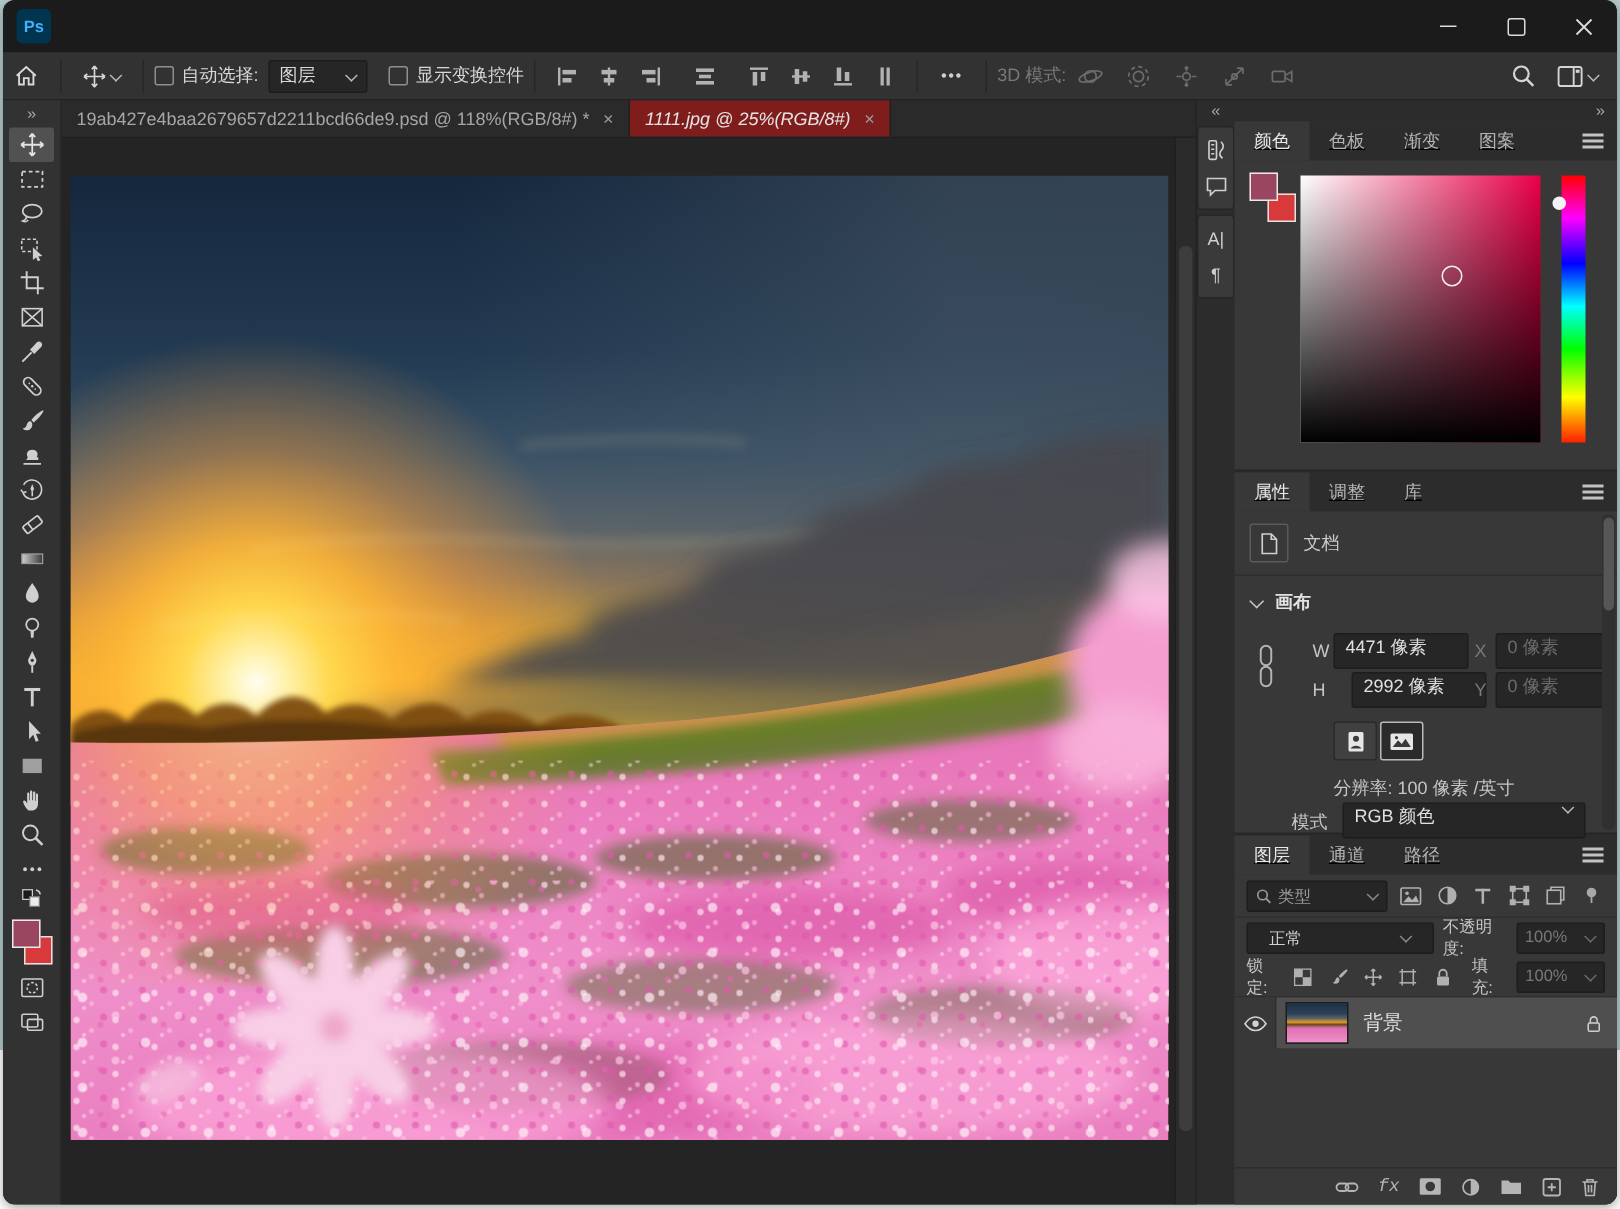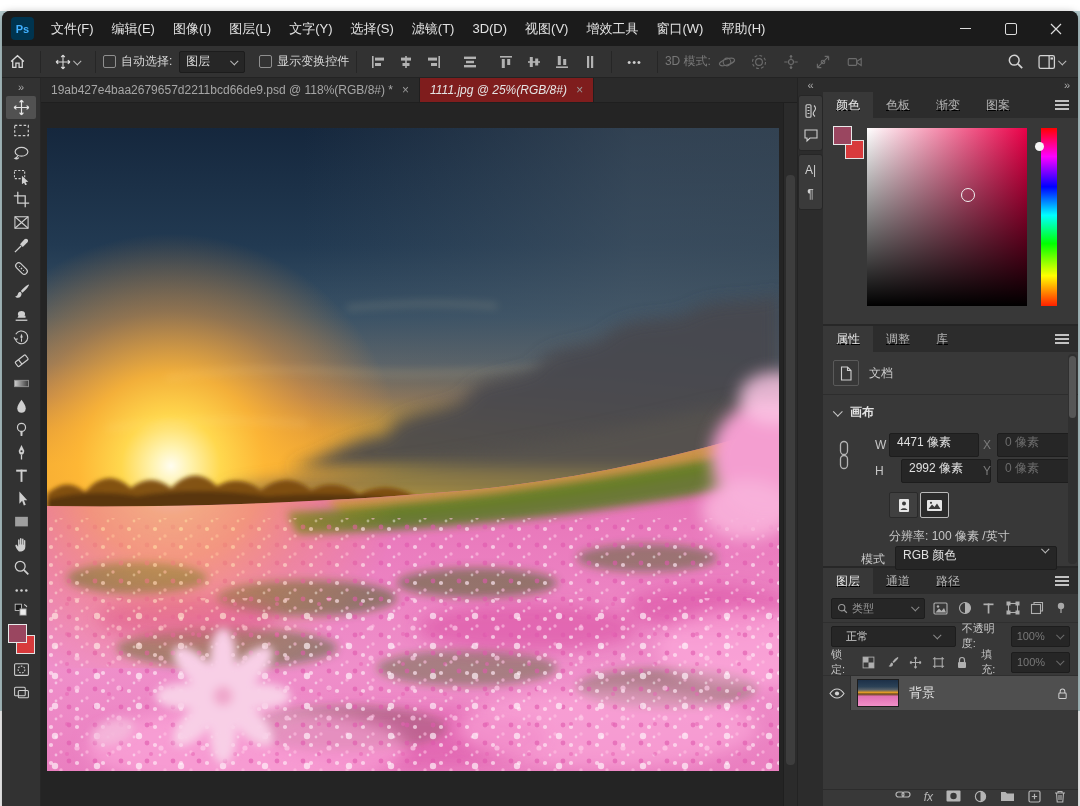--- a/index.html
+++ b/index.html
@@ -1,17 +1,17 @@
 <!DOCTYPE html>
 <html><head>
 <meta charset="utf-8">
 <style>
   html,body{margin:0;padding:0;width:1080px;height:806px;overflow:hidden;
     font-family:"Liberation Sans","DejaVu Sans",sans-serif;-webkit-font-smoothing:antialiased;}
-  .desktop{width:1080px;height:700px;background:#b4cbce;position:relative;margin-top:11px;}
+  .desktop{width:1080px;height:700px;background:#b4cbce;position:relative;}
   .window{position:absolute;left:2px;top:0;width:1076px;height:803px;background:#323232;
     border-radius:8px 8px 8px 8px;overflow:hidden;display:flex;flex-direction:column;box-shadow:0 2px 8px rgba(0,0,0,.35);}
   
   .titlebar{height:35px;background:#1b1b1b;display:flex;align-items:center;flex:0 0 auto;}
   .pslogo{width:23px;height:23px;margin:0 8px 0 9px;background:#00344f;border-radius:4px;
     color:#41b0ff;font-size:11px;font-weight:bold;display:flex;align-items:center;justify-content:center;}
   .menu{display:flex;align-items:center;height:100%;}
   .menu span{color:#e2e2e2;font-size:13px;padding:0 9px;line-height:35px;cursor:default;}
   .wincontrols{margin-left:auto;display:flex;height:100%;}
   .wc{width:45px;height:100%;display:flex;align-items:center;justify-content:center;}
@@ -104,46 +104,32 @@
   .blenddd{width:104px;height:19px;background:#262626;border:1px solid #1d1d1d;border-radius:2px;display:flex;align-items:center;padding:0 14px;color:#d0d0d0;}
   .valdd{width:52px;height:19px;background:#262626;border:1px solid #1d1d1d;border-radius:2px;display:flex;align-items:center;padding:0 5px;color:#787878;}
   .lockrow{height:26px;gap:7px;border-bottom:1px solid #2f2f2f;}
   .layeritem{height:34px;display:flex;align-items:center;flex:0 0 auto;background:#383838;}
   .eyecell{width:27px;height:100%;display:flex;align-items:center;justify-content:center;border-right:1px solid #2e2e2e;flex:0 0 auto;}
   .layersel{flex:1;height:100%;background:#4f4f4f;display:flex;align-items:center;padding:0 10px 0 6px;}
   .lthumb{width:40px;height:26px;border:1px solid #1e1e1e;margin-right:10px;flex:0 0 auto;
     background:linear-gradient(180deg,#1c3048 0%,#2c4257 26%,#5a6268 38%,#e09a28 48%,#6a4a18 54%,#e070b4 63%,#f090c8 100%);}
   .lname{color:#e0e0e0;font-size:13px;}
   .lempty{flex:1;background:#383838;}
-  .lbottom{height:24px;background:#383838;border-top:1px solid #2c2c2c;display:flex;align-items:flex-start;justify-content:flex-end;gap:13px;padding-right:12px;flex:0 0 auto;}
+  .lbottom{height:24px;background:#383838;border-top:1px solid #2c2c2c;display:flex;align-items:center;justify-content:flex-end;gap:13px;padding-right:12px;flex:0 0 auto;font-family:Liberation Mono, monospace;}
   .lbottom .bico{display:flex;align-items:center;}
   .fxtxt{color:#b5b5b5;font-size:12px;font-style:italic;}
 </style>
 </head>
 <body>
 
 <div class="desktop">
 <div class="window">
 
   <div class="titlebar">
     <div class="pslogo">Ps</div>
-    <div class="menu">
-      <span>文件(F)</span>
-      <span>编辑(E)</span>
-      <span>图像(I)</span>
-      <span>图层(L)</span>
-      <span>文字(Y)</span>
-      <span>选择(S)</span>
-      <span>滤镜(T)</span>
-      <span>3D(D)</span>
-      <span>视图(V)</span>
-      <span>增效工具</span>
-      <span>窗口(W)</span>
-      <span>帮助(H)</span>
-    </div>
     <div class="wincontrols">
       <div class="wc">
             <span class="bar"></span>
           </div>
       <div class="wc">
             <span class="box"></span>
           </div>
       <div class="wc">
         <svg width="12" height="12" viewBox="0 0 12 12">
               <path d="M1 1 L11 11 M11 1 L1 11" stroke="#dcdcdc" stroke-width="1.2"></path>

